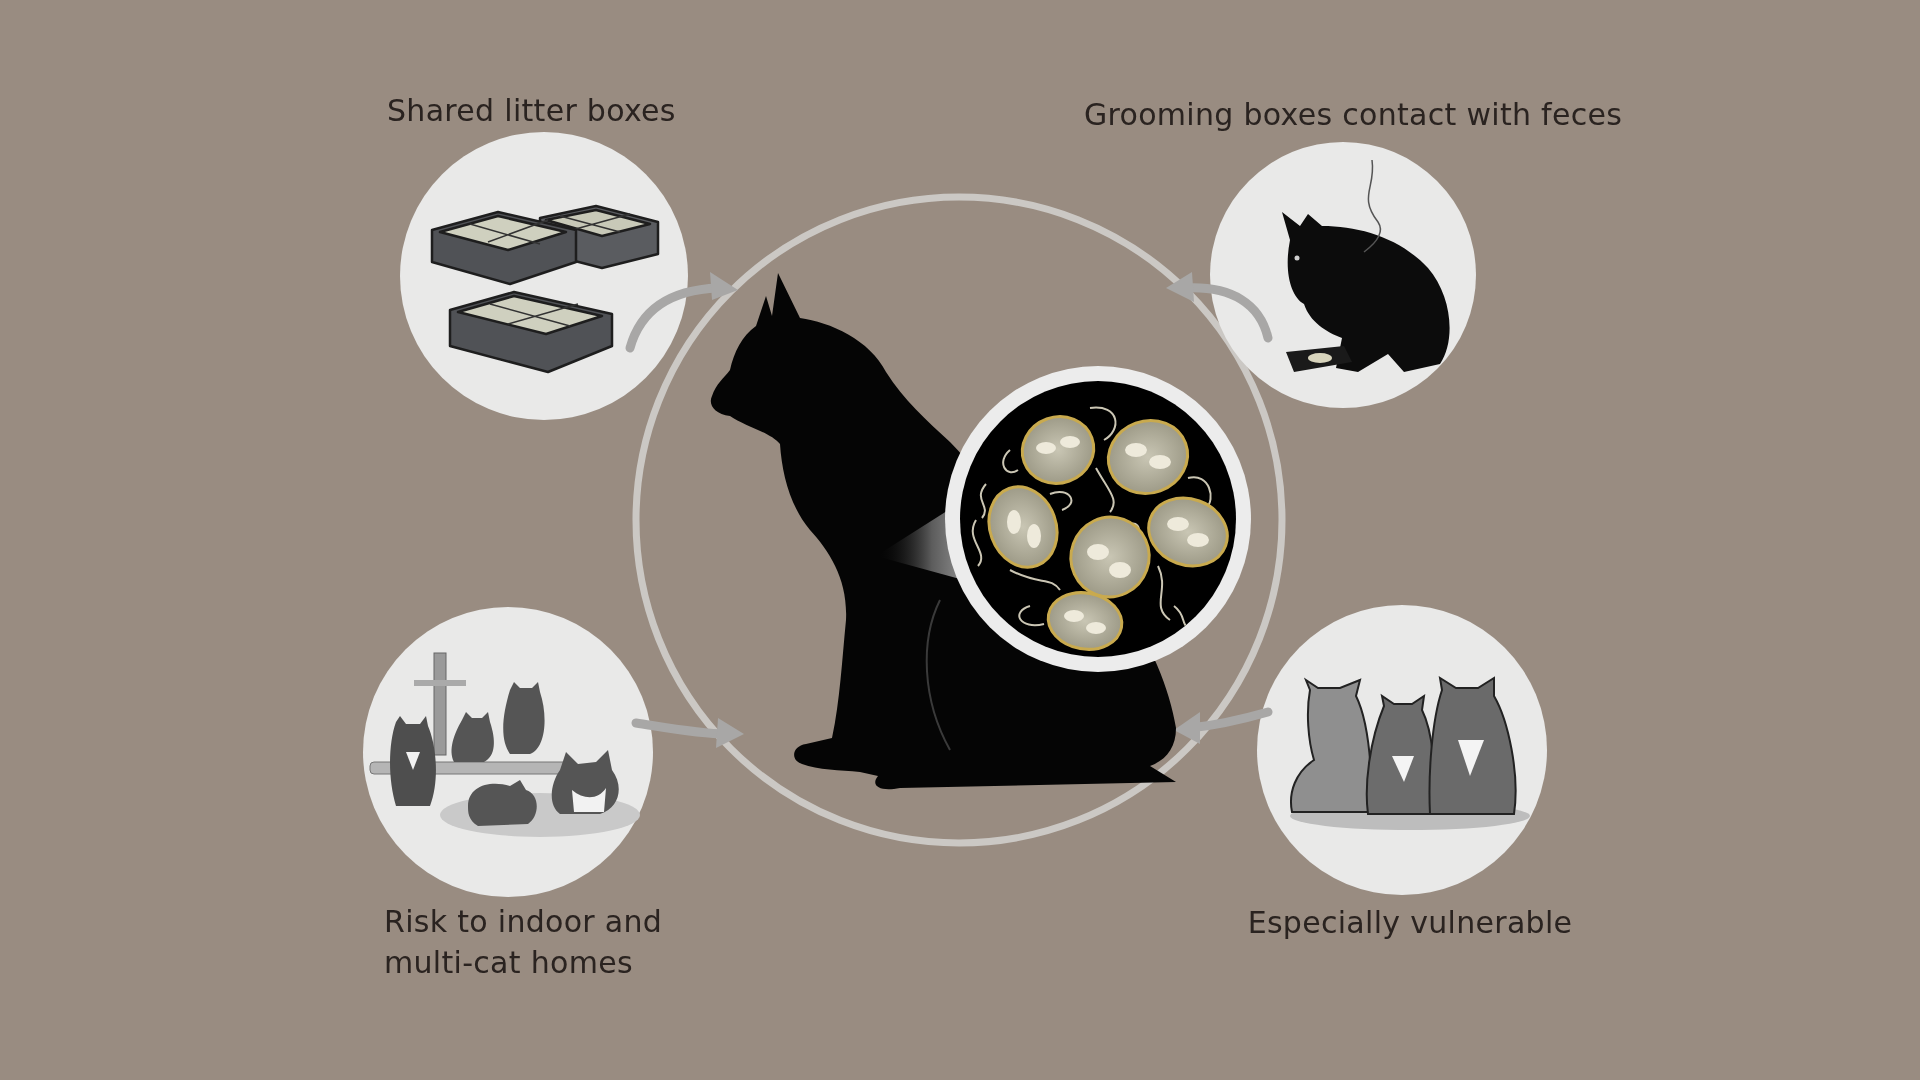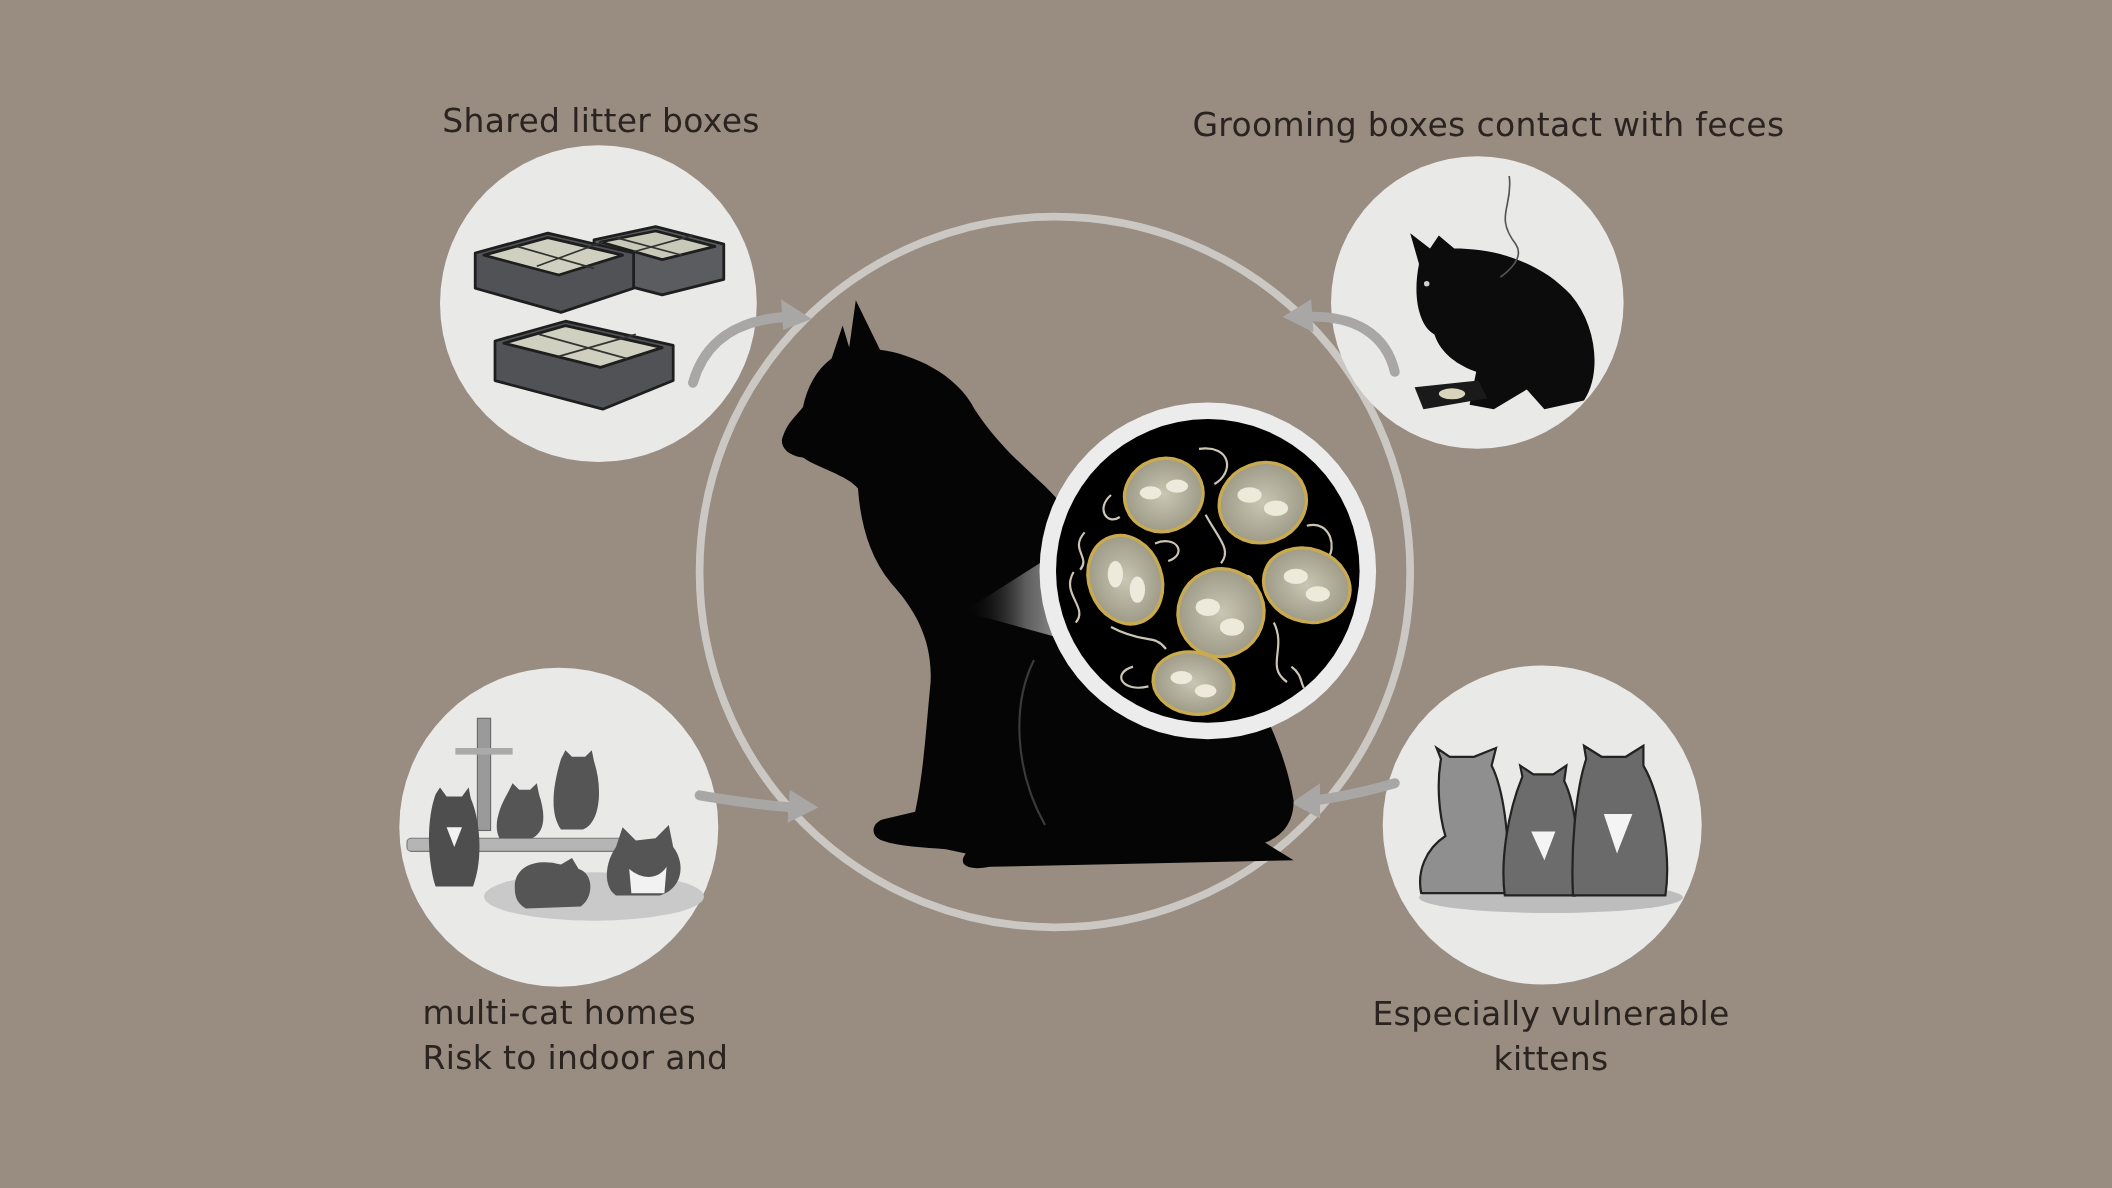--- a/index.html
+++ b/index.html
@@ -199,25 +199,24 @@
         <ellipse cx="1120" cy="570" rx="11" ry="8"></ellipse>
         <ellipse cx="1178" cy="524" rx="11" ry="7"></ellipse>
         <ellipse cx="1198" cy="540" rx="11" ry="7"></ellipse>
         <ellipse cx="1074" cy="616" rx="10" ry="6"></ellipse>
         <ellipse cx="1096" cy="628" rx="10" ry="6"></ellipse>
       </g>
     </g>
   </g>
 </svg>
 
-<div class="label" style="left:402px; top:90px;">Shared litter boxes</div>
+<div class="label" style="left:387px; top:90px;">Shared litter boxes</div>
 
 <div class="label" style="left:1084px; top:94px;">Grooming boxes contact with feces</div>
 
 <div class="label" style="left:384px; top:901px;">
+  <div>Risk to indoor and</div>
   <div>multi-cat homes</div>
-  <div>Risk to indoor and</div>
 </div>
 
 <div class="label center" style="left:1210px; top:902px; width:400px;text-align:center;">
   <div>Especially vulnerable</div>
-  <div>kittens</div>
 </div>
 
 </body></html>

